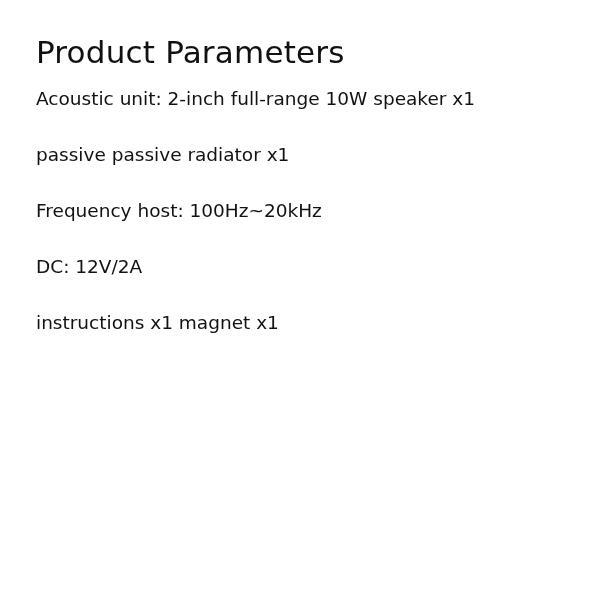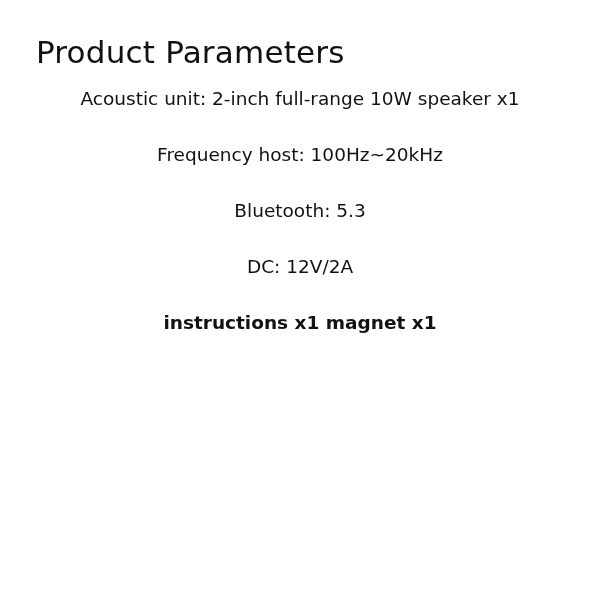--- a/index.html
+++ b/index.html
@@ -37,32 +37,30 @@
     padding: 0;
   }
   .spec-item {
     font-size: 18.5px;
     font-weight: 400;
     line-height: 1.35;
     color: #121212;
     padding: 0;
     margin: 0 0 31px 0;
     white-space: nowrap;
-    text-align: center;
   }
   .spec-item:last-child {
     margin-bottom: 13px;
-    font-weight: bold;
   }
 </style>
 </head>
 <body>
 
 <div class="page">
   <h1 class="page-title">Product Parameters</h1>
   <ul class="spec-list">
     <li class="spec-item">Acoustic unit: 2-inch full-range 10W speaker x1</li>
+    <li class="spec-item">passive passive radiator x1</li>
     <li class="spec-item">Frequency host: 100Hz~20kHz</li>
-    <li class="spec-item">Bluetooth: 5.3</li>
     <li class="spec-item">DC: 12V/2A</li>
     <li class="spec-item">instructions x1 magnet x1</li>
   </ul>
 </div>
 
 </body></html>

